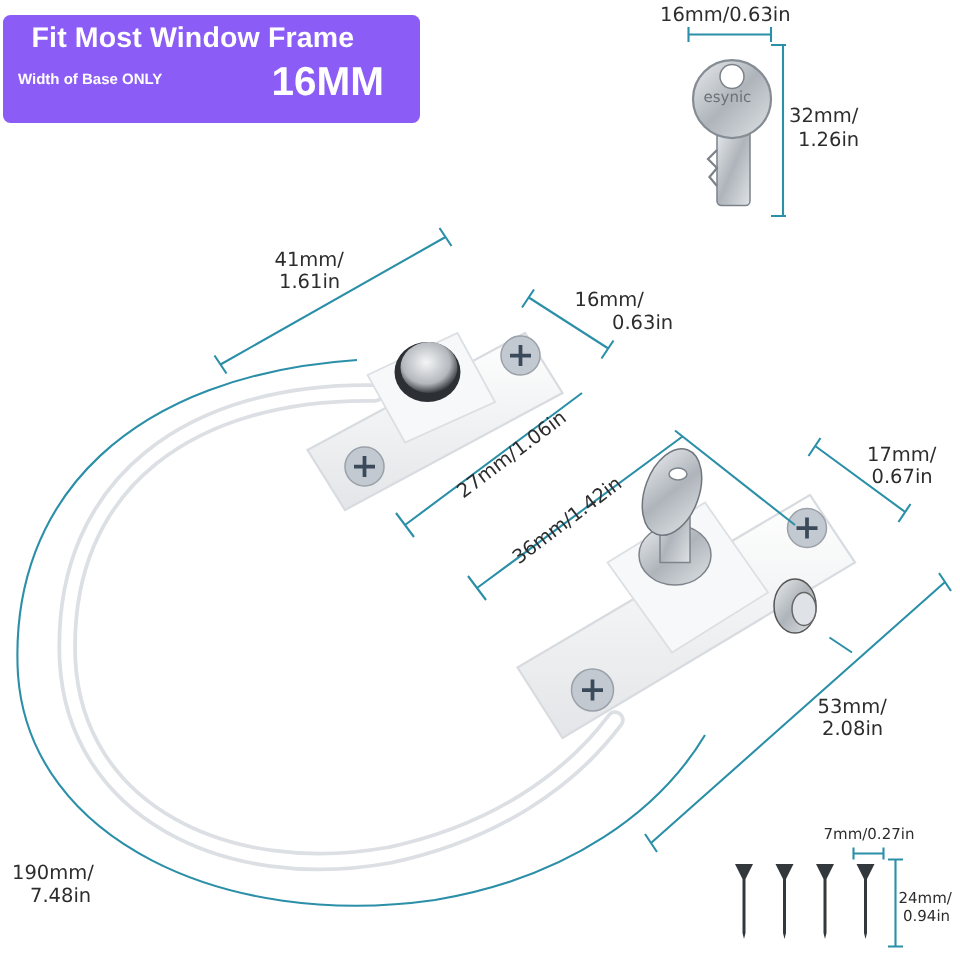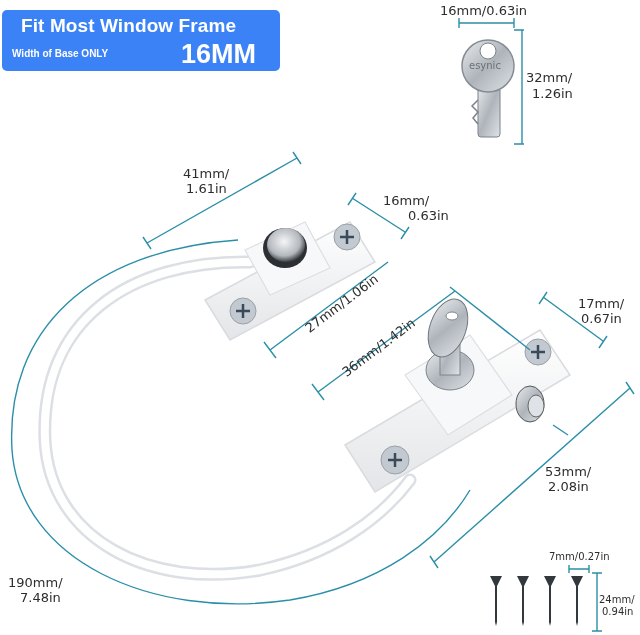--- a/index.html
+++ b/index.html
@@ -1,19 +1,19 @@
 <!DOCTYPE html>
 <html><head>
 <meta charset="utf-8">
 <style>
   html, body { margin: 0; padding: 0; background: #ffffff; }
   body { width: 640px; height: 635px; position: relative; overflow: hidden;
          font-family: "DejaVu Sans", "Liberation Sans", sans-serif; color: #2a2a2a; }
-  .banner { position: absolute; left: 2px; top: 10px; width: 278px; height: 61px;
-            background: #3b82f6; border-radius: 5px; color: #fff; font-weight: bold;
+  .banner { position: absolute; left: 2px; top: 10px; width: 278px; height: 72px;
+            background: #8b5cf6; border-radius: 5px; color: #fff; font-weight: bold;
             font-family: "Liberation Sans", sans-serif; }
   .banner .l1 { position: absolute; left: 19px; top: 5px; font-size: 19px; letter-spacing: 0.1px; }
   .banner .l2 { position: absolute; left: 10px; top: 38px; font-size: 10px; }
   .banner .big { position: absolute; left: 164px; top: 29px; font-size: 27px; margin-left: 15px; }
   svg.art { position: absolute; left: 0; top: 0; }
   .lbl { position: absolute; font-size: 13px; line-height: 15px; text-align: center;
          color: #2d2d2d; font-family: "DejaVu Sans", sans-serif; white-space: nowrap; }
   .lbl.small { font-size: 10px; line-height: 12px; }
   .rot { transform-origin: center center; }
 </style>

